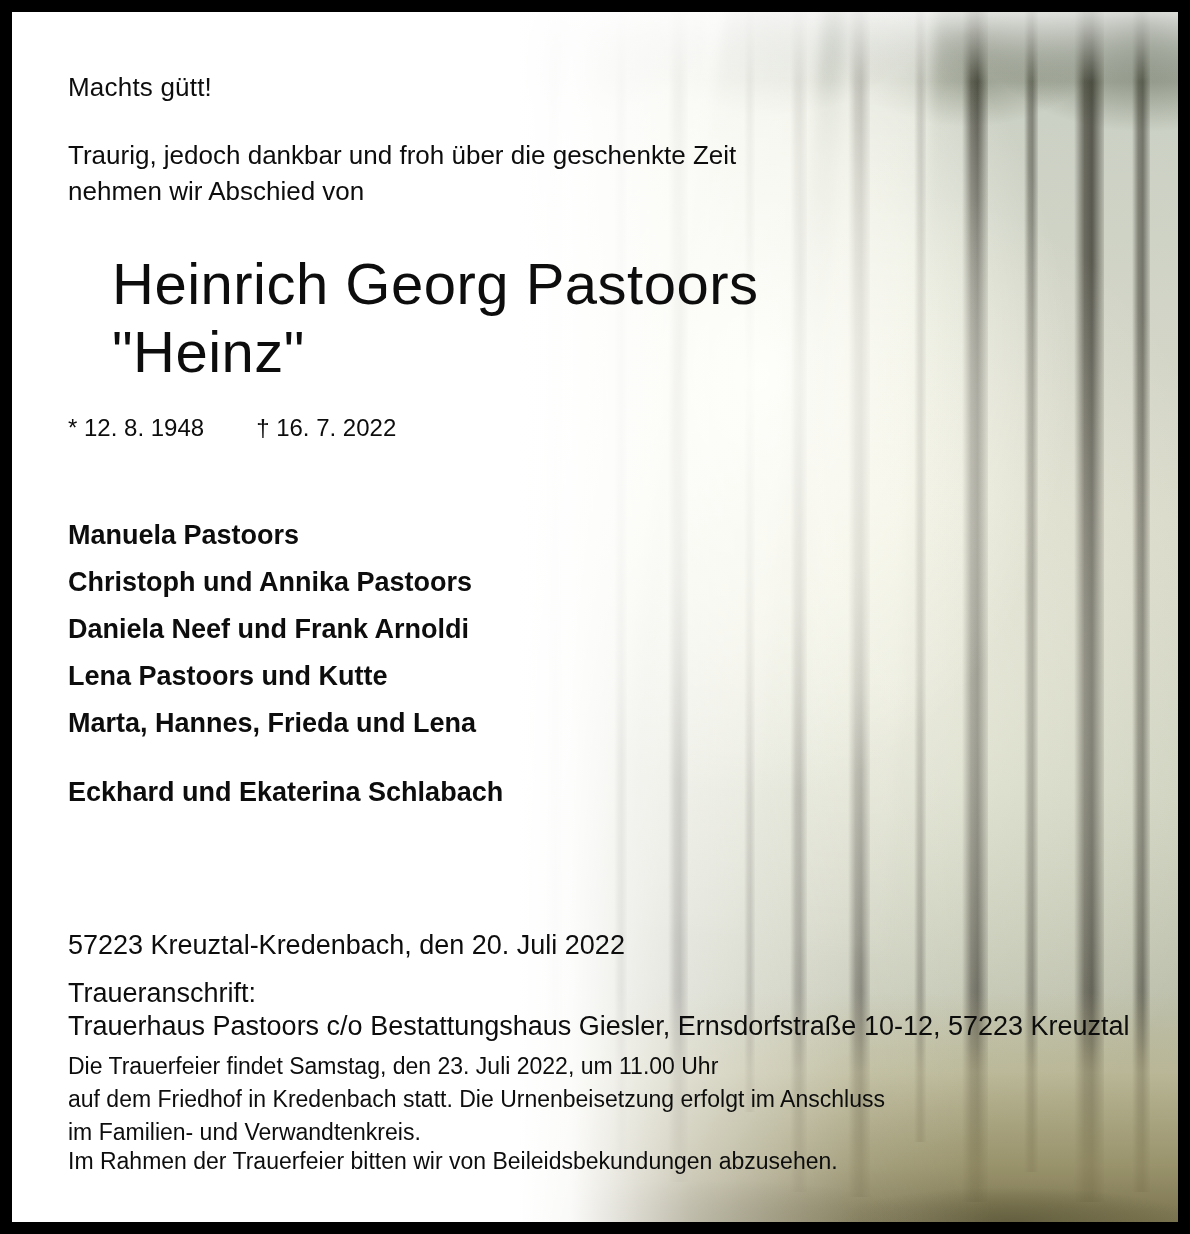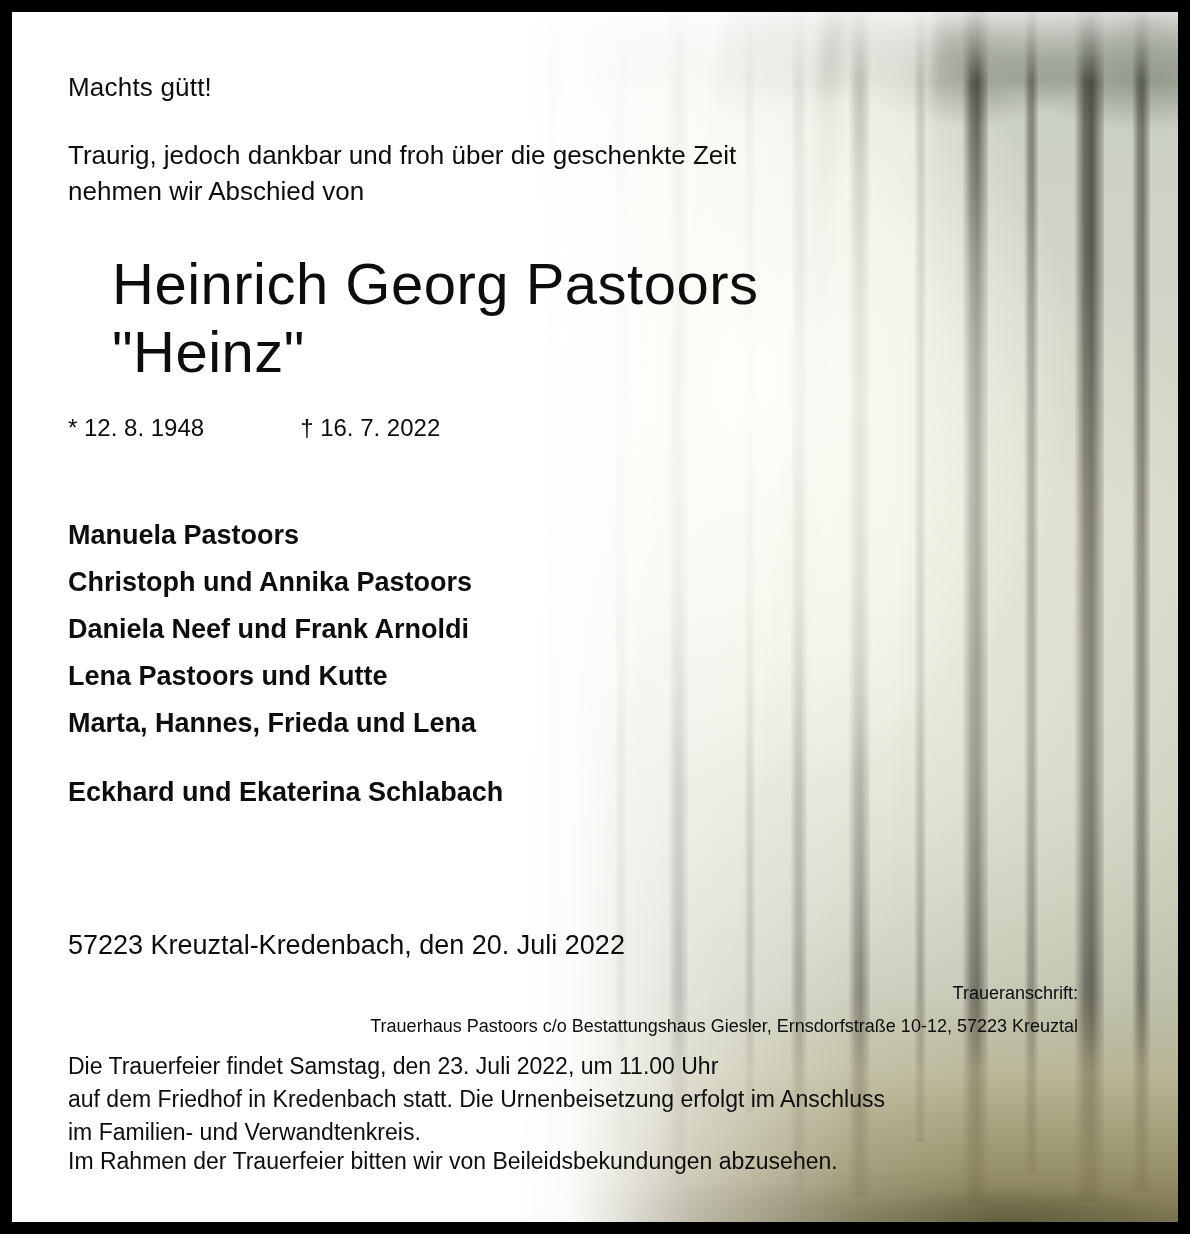--- a/index.html
+++ b/index.html
@@ -139,21 +139,21 @@
     line-height: 68px;
     letter-spacing: .5px;
     width: 900px;
     margin-left: 44px;
   }
   .dates {
     position: absolute;
     top: 402px;
     font-size: 24px;
     display: flex;
-    gap: 96px;
+    gap: 52px;
   }
   .family {
     position: absolute;
     top: 500px;
     width: 820px;
   }
   .family .fline {
     font-size: 27px;
     font-weight: bold;
     line-height: 47px;
@@ -162,24 +162,23 @@
   .family .paw { font-size: 25px; }
   .group-gap { height: 22px; }
   .place {
     position: absolute;
     top: 918px;
     font-size: 27px;
   }
   .addr {
     position: absolute;
     top: 965px;
-    font-size: 18px;
+    font-size: 27px;
     line-height: 33px;
     width: 1010px;
-    text-align: right;
   }
   .ceremony {
     position: absolute;
     top: 1038px;
     font-size: 23px;
     line-height: 33px;
     width: 960px;
   }
   .note {
     position: absolute;

